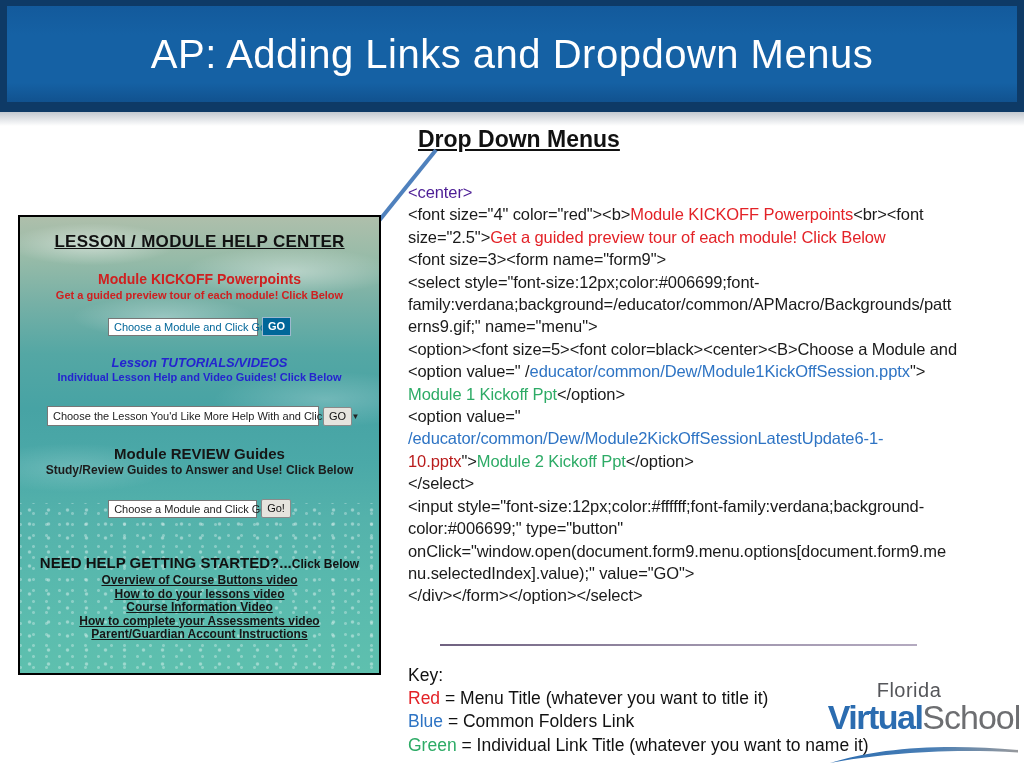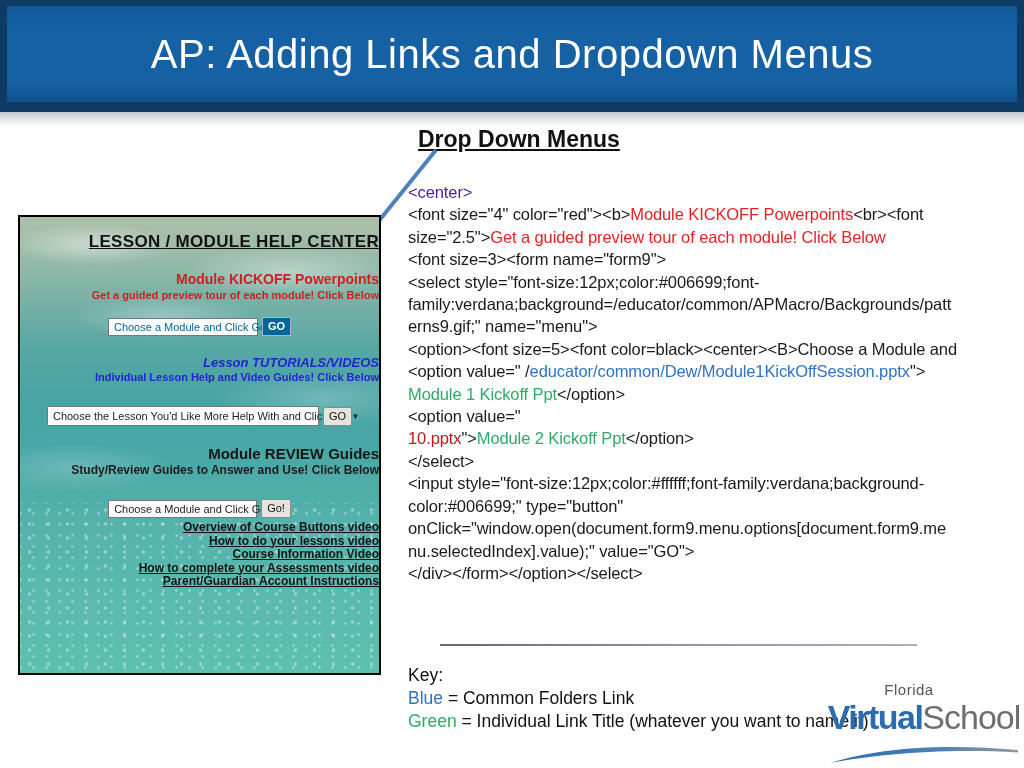--- a/index.html
+++ b/index.html
@@ -33,21 +33,21 @@
       radial-gradient(ellipse 160px 40px at 85% 40%, rgba(255,255,255,0.22), transparent 70%),
       radial-gradient(ellipse 140px 35px at 15% 55%, rgba(255,255,255,0.18), transparent 70%),
       linear-gradient(180deg,#aebfab 0%,#97bba8 9%,#76b0a6 19%,#54a7a4 30%,#47a3a4 42%,
         #4ba9a8 54%,#54b2ab 66%,#58b8ad 78%,#5bbcae 89%,#5ec0ae 100%);
     overflow:hidden; }
   .hc-speckle { position:absolute; left:0; right:0; bottom:0; height:170px; pointer-events:none;
     background-image:
       radial-gradient(circle, rgba(255,255,255,0.55) 1px, transparent 2.2px),
       radial-gradient(circle, rgba(255,255,255,0.4) 1px, transparent 2px);
     background-size:19px 14px, 13px 11px; background-position:0 0, 7px 5px; opacity:0.75; }
-  .hc-content { position:relative; z-index:1; text-align:right; }
+  .hc-content { position:relative; z-index:1; text-align:center; }
   .hc-title { margin-top:15px; font-size:17px; font-weight:700; color:#111;
     text-decoration:underline; letter-spacing:0.3px; }
   .hc-red-h { margin-top:19px; font-size:14px; font-weight:700; color:#cf2020; }
   .hc-red-s { margin-top:2px; font-size:11px; font-weight:700; color:#cf2020; }
   .hc-blue-h { margin-top:19px; font-size:13px; font-weight:700; color:#2424cf;font-style:italic; }
   .hc-blue-s { margin-top:1px; font-size:11px; font-weight:700; color:#2424cf; }
   .hc-blk-h { margin-top:19px; font-size:15px; font-weight:700; color:#161616; }
   .hc-blk-s { margin-top:1px; font-size:12px; font-weight:700; color:#1c1c1c; }
   .hc-row { margin-top:16px; display:flex; justify-content:center; align-items:center; gap:4px; }
   .hc-row-2 { margin-top:23px; }
@@ -75,21 +75,21 @@
   
   .divider { position:absolute; left:440px; top:644px; width:477px; height:2px;
     background:linear-gradient(90deg,#6f6180 0%,#9d93ab 55%,#b4aac0 100%); }
 
   
   .key-block { position:absolute; left:408px; top:664px; font-size:17.5px; line-height:23.2px;
     color:#111; }
 
   
   .logo { position:absolute; left:826px; top:680px; width:196px; text-align:center; }
-  .logo-top { font-size:15px; color:#55565a; letter-spacing:0.5px; line-height:20px;
+  .logo-top { font-size:20px; color:#55565a; letter-spacing:0.5px; line-height:20px;
     padding-right:30px; }
   .logo-main { line-height:34px; white-space:nowrap; }
   .logo-virtual { font-size:34px; font-weight:700; color:#2b6cb0; letter-spacing:-1.5px; }
   .logo-school { font-size:34px; font-weight:400; color:#6d6e71; letter-spacing:-1px; }
   .logo-swoosh { display:block; margin-top:2px; width:196px; height:22px; }
 </style>
 </head>
 <body>
 
 <div class="slide">
@@ -140,20 +140,23 @@
       <div class="hc-blk-h">Module REVIEW Guides</div>
       <div class="hc-blk-s">Study/Review Guides to Answer and Use! Click Below</div>
       <div class="hc-row hc-row-3">
         <div class="hc-select sel-3">
           <span>Choose a Module and Click Go</span>
           <span class="caret">▼</span>
         </div>
         <div class="hc-btn btn-gray">Go!</div>
       </div>
 
+      <div class="hc-need">
+        <span>NEED HELP GETTING STARTED?...</span><span class="suffix">Click Below</span>
+      </div>
       <div class="hc-links">
           <div class="hc-link">Overview of Course Buttons video</div>
           <div class="hc-link">How to do your lessons video</div>
           <div class="hc-link">Course Information Video</div>
           <div class="hc-link">How to complete your Assessments video</div>
           <div class="hc-link">Parent/Guardian Account Instructions</div>
         </div>
     </div>
   </div>
 
@@ -162,34 +165,36 @@
       <div class="code-line"><span style="color: rgb(26, 26, 26);">&lt;font size="4" color="red"&gt;&lt;b&gt;</span><span style="color: rgb(227, 34, 39);">Module KICKOFF Powerpoints</span><span style="color: rgb(26, 26, 26);">&lt;br&gt;&lt;font</span></div>
       <div class="code-line"><span style="color: rgb(26, 26, 26);">size="2.5"&gt;</span><span style="color: rgb(227, 34, 39);">Get a guided preview tour of each module! Click Below</span></div>
       <div class="code-line"><span style="color: rgb(26, 26, 26);">&lt;font size=3&gt;&lt;form name="form9"&gt;</span></div>
       <div class="code-line"><span style="color: rgb(26, 26, 26);">&lt;select style="font-size:12px;color:#006699;font-</span></div>
       <div class="code-line"><span style="color: rgb(26, 26, 26);">family:verdana;background=/educator/common/APMacro/Backgrounds/patt</span></div>
       <div class="code-line"><span style="color: rgb(26, 26, 26);">erns9.gif;" name="menu"&gt;</span></div>
       <div class="code-line"><span style="color: rgb(26, 26, 26);">&lt;option&gt;&lt;font size=5&gt;&lt;font color=black&gt;&lt;center&gt;&lt;B&gt;Choose a Module and</span></div>
       <div class="code-line"><span style="color: rgb(26, 26, 26);">&lt;option value=" /</span><span style="color: rgb(46, 116, 196);">educator/common/Dew/Module1KickOffSession.pptx</span><span style="color: rgb(26, 26, 26);">"&gt;</span></div>
       <div class="code-line"><span style="color: rgb(45, 171, 102);">Module 1 Kickoff Ppt</span><span style="color: rgb(26, 26, 26);">&lt;/option&gt;</span></div>
       <div class="code-line"><span style="color: rgb(26, 26, 26);">&lt;option value="</span></div>
+      <div class="code-line"><span style="color: rgb(46, 116, 196);">/educator/common/Dew/Module2KickOffSessionLatestUpdate6-1-</span></div>
       <div class="code-line"><span style="color: #b91c1c;">10.pptx</span><span style="color: rgb(26, 26, 26);">"&gt;</span><span style="color: rgb(45, 171, 102);">Module 2 Kickoff Ppt</span><span style="color: rgb(26, 26, 26);">&lt;/option&gt;</span></div>
       <div class="code-line"><span style="color: rgb(26, 26, 26);">&lt;/select&gt;</span></div>
       <div class="code-line"><span style="color: rgb(26, 26, 26);">&lt;input style="font-size:12px;color:#ffffff;font-family:verdana;background-</span></div>
       <div class="code-line"><span style="color: rgb(26, 26, 26);">color:#006699;" type="button"</span></div>
       <div class="code-line"><span style="color: rgb(26, 26, 26);">onClick="window.open(document.form9.menu.options[document.form9.me</span></div>
       <div class="code-line"><span style="color: rgb(26, 26, 26);">nu.selectedIndex].value);" value="GO"&gt;</span></div>
       <div class="code-line"><span style="color: rgb(26, 26, 26);">&lt;/div&gt;&lt;/form&gt;&lt;/option&gt;&lt;/select&gt;</span></div>
     </div>
 
   <div class="divider"></div>
 
   <div class="key-block">
     <div>Key:</div>
     <div>
+        <div><span style="color: rgb(227, 34, 39);">Red</span><span> = Menu Title (whatever you want to title it)</span></div>
         <div><span style="color: rgb(46, 116, 196);">Blue</span><span> = Common Folders Link</span></div>
         <div><span style="color: rgb(45, 171, 102);">Green</span><span> = Individual Link Title (whatever you want to name it)</span></div>
       </div>
   </div>
 
   <div class="logo">
     <div class="logo-top">Florida</div>
     <div class="logo-main">
       <span class="logo-virtual">Virtual</span><span class="logo-school">School</span>
     </div>

